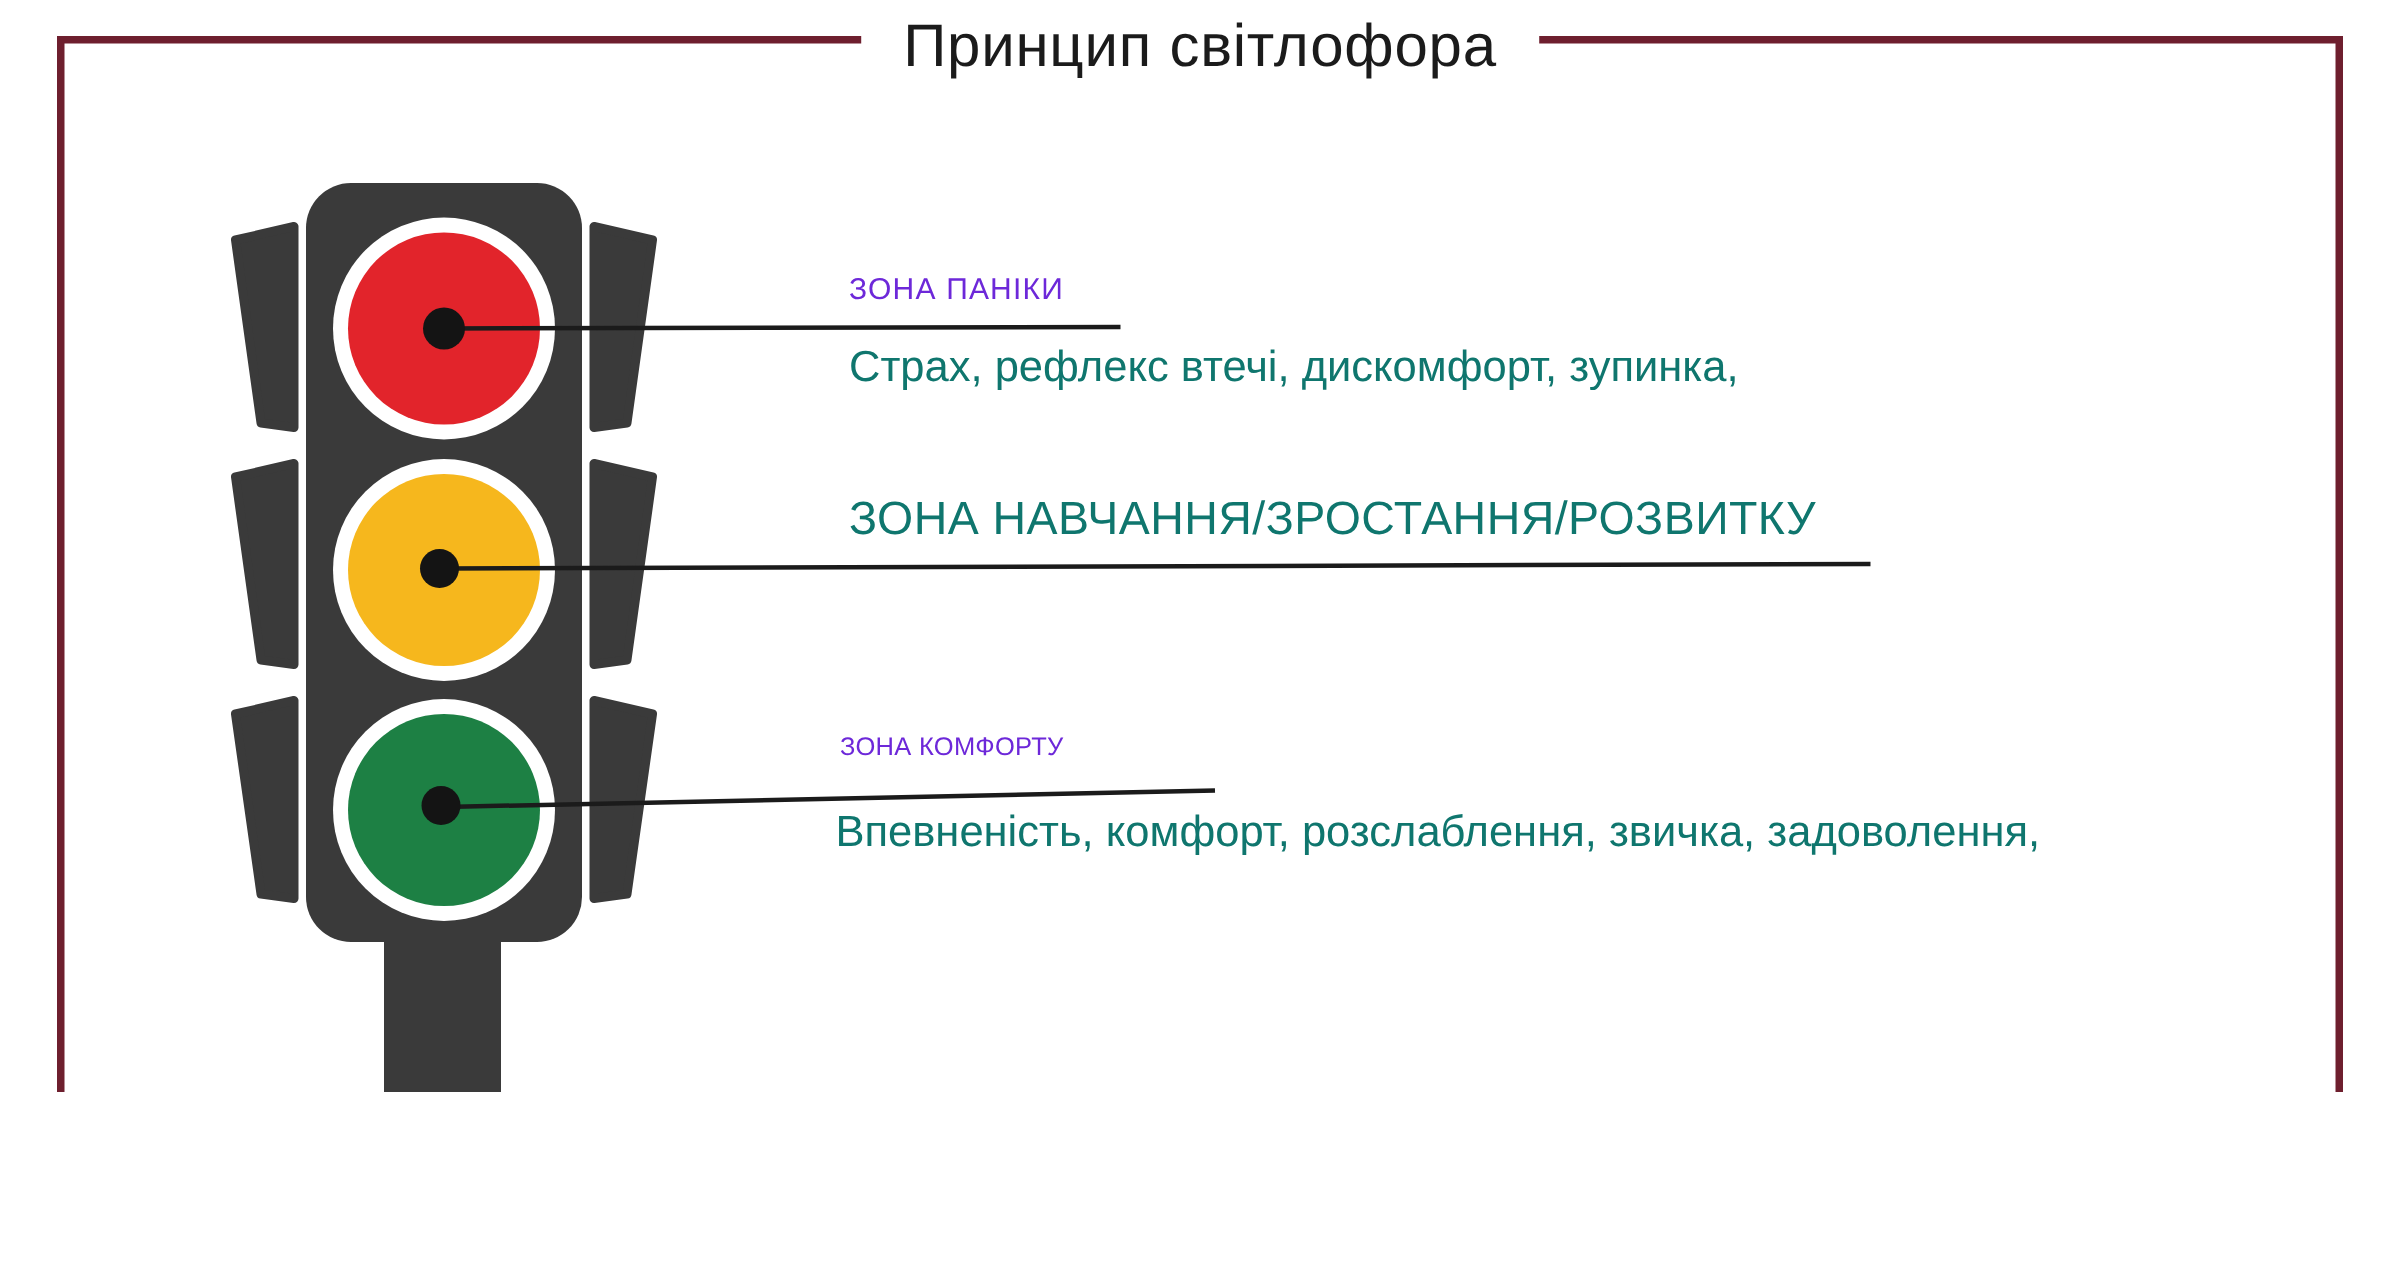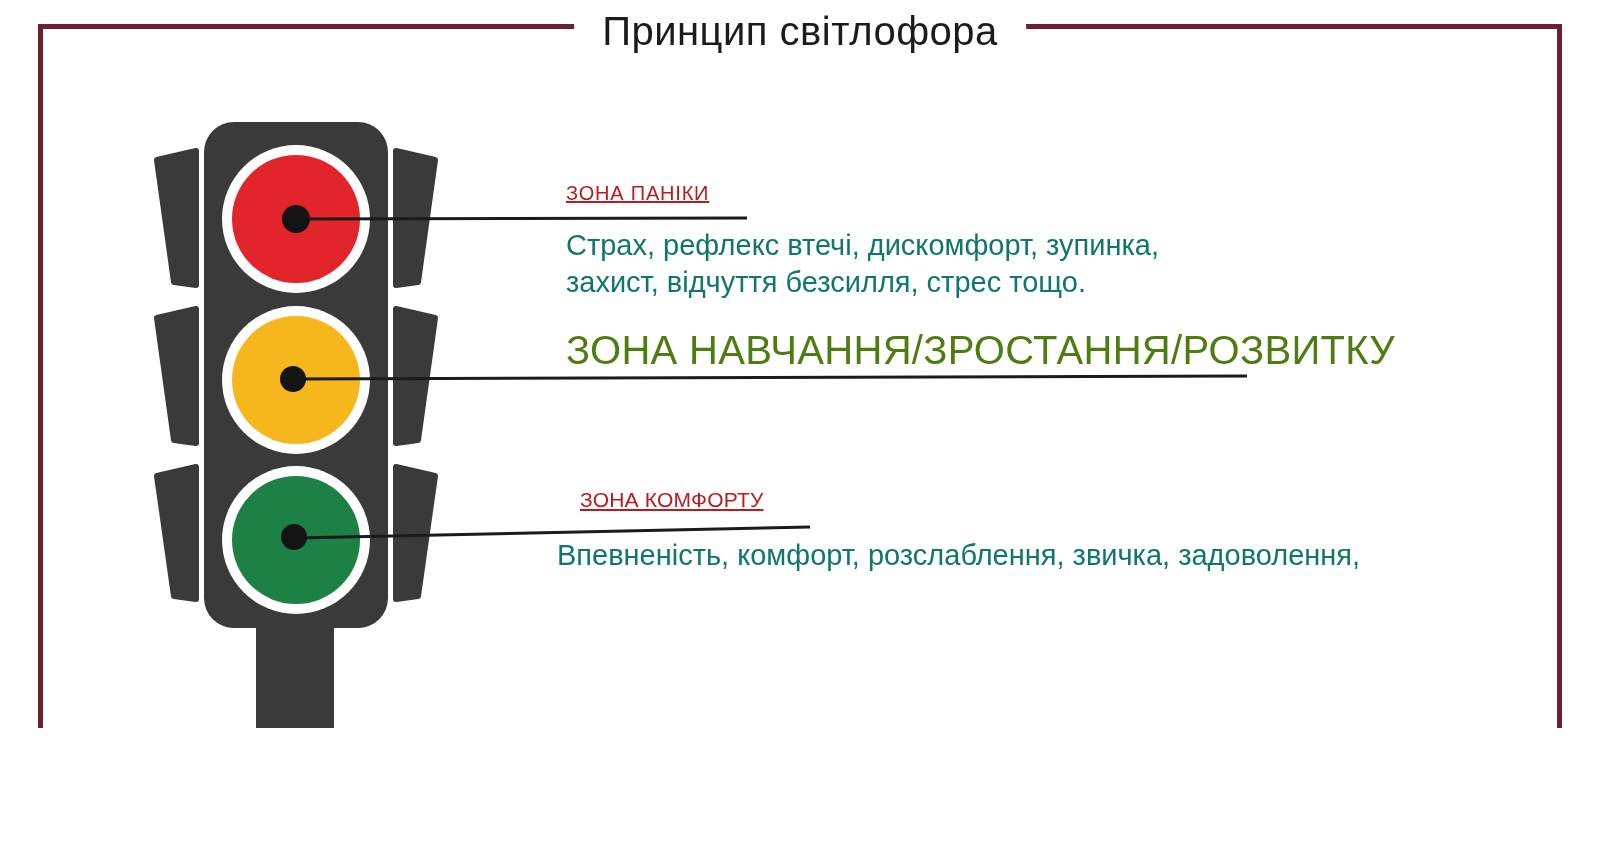--- a/index.html
+++ b/index.html
@@ -14,28 +14,28 @@
   .title-wrap{
     position:absolute;left:50%;top:4px;transform:translateX(-50%);
     background:#ffffff;padding:0 28px;z-index:2;
   }
   .title{
     font-size:40px;line-height:54px;color:#1b1b1b;letter-spacing:0.5px;
     white-space:nowrap;
   }
   svg.tl{position:absolute;left:0;top:0;z-index:1;}
   .txt{position:absolute;z-index:2;white-space:nowrap;}
-  .zone-label{font-size:20px;color:#b91c1c;letter-spacing:0.8px;text-decoration:underline;}
-  .zone-heading{font-size:40px;color:#4d7c0f;letter-spacing:0.3px;}
+  .zone-label{font-size:20px;color:#6d28d9;letter-spacing:0.8px;}
+  .zone-heading{font-size:31px;color:#0f766e;letter-spacing:0.3px;}
   .zone-desc{font-size:29px;line-height:37px;color:#0f766e;}
   #label-panic{left:566px;top:182px;}
   #desc-panic{left:566px;top:227px;}
   #heading-growth{left:566px;top:328px;}
   #desc-growth{left:557px;top:382px;font-size:30px;line-height:38px;}
-  #label-comfort{left:560px;top:488px;font-size:21px;letter-spacing:0.2px;margin-left:20px;}
+  #label-comfort{left:560px;top:488px;font-size:17px;letter-spacing:0.2px;}
   #desc-comfort{left:557px;top:537px;}
 </style>
 </head>
 <body>
 
 <div id="stage">
 
   <div class="frame"></div>
 
   <div class="title-wrap">
@@ -76,21 +76,20 @@
     <g fill="#141414">
       <circle cx="296" cy="219" r="14"></circle>
       <circle cx="293" cy="379" r="13"></circle>
       <circle cx="294" cy="537" r="13"></circle>
     </g>
   </svg>
 
   <div id="label-panic" class="txt zone-label">ЗОНА ПАНІКИ</div>
   <div id="desc-panic" class="txt zone-desc">
     <div>Страх, рефлекс втечі, дискомфорт, зупинка,</div>
-    <div>захист, відчуття безсилля, стрес тощо.</div>
   </div>
 
   <div id="heading-growth" class="txt zone-heading">ЗОНА НАВЧАННЯ/ЗРОСТАННЯ/РОЗВИТКУ</div>
 
   <div id="label-comfort" class="txt zone-label">ЗОНА КОМФОРТУ</div>
   <div id="desc-comfort" class="txt zone-desc">
     <div>Впевненість, комфорт, розслаблення, звичка, задоволення,</div>
   </div>
 
 </div>

